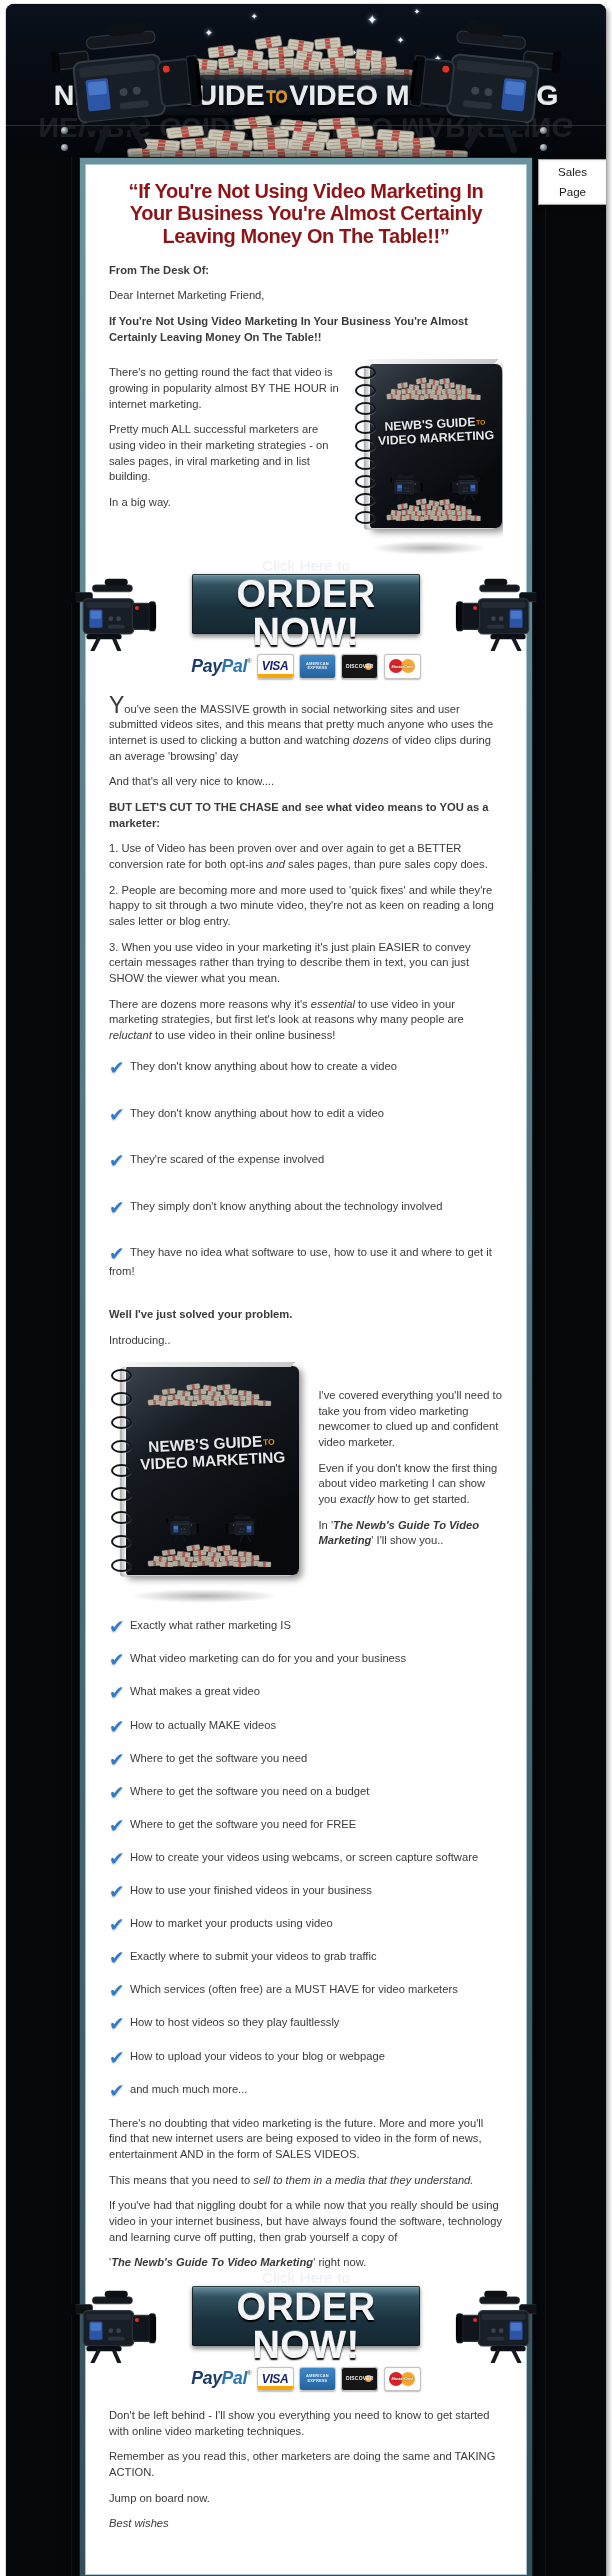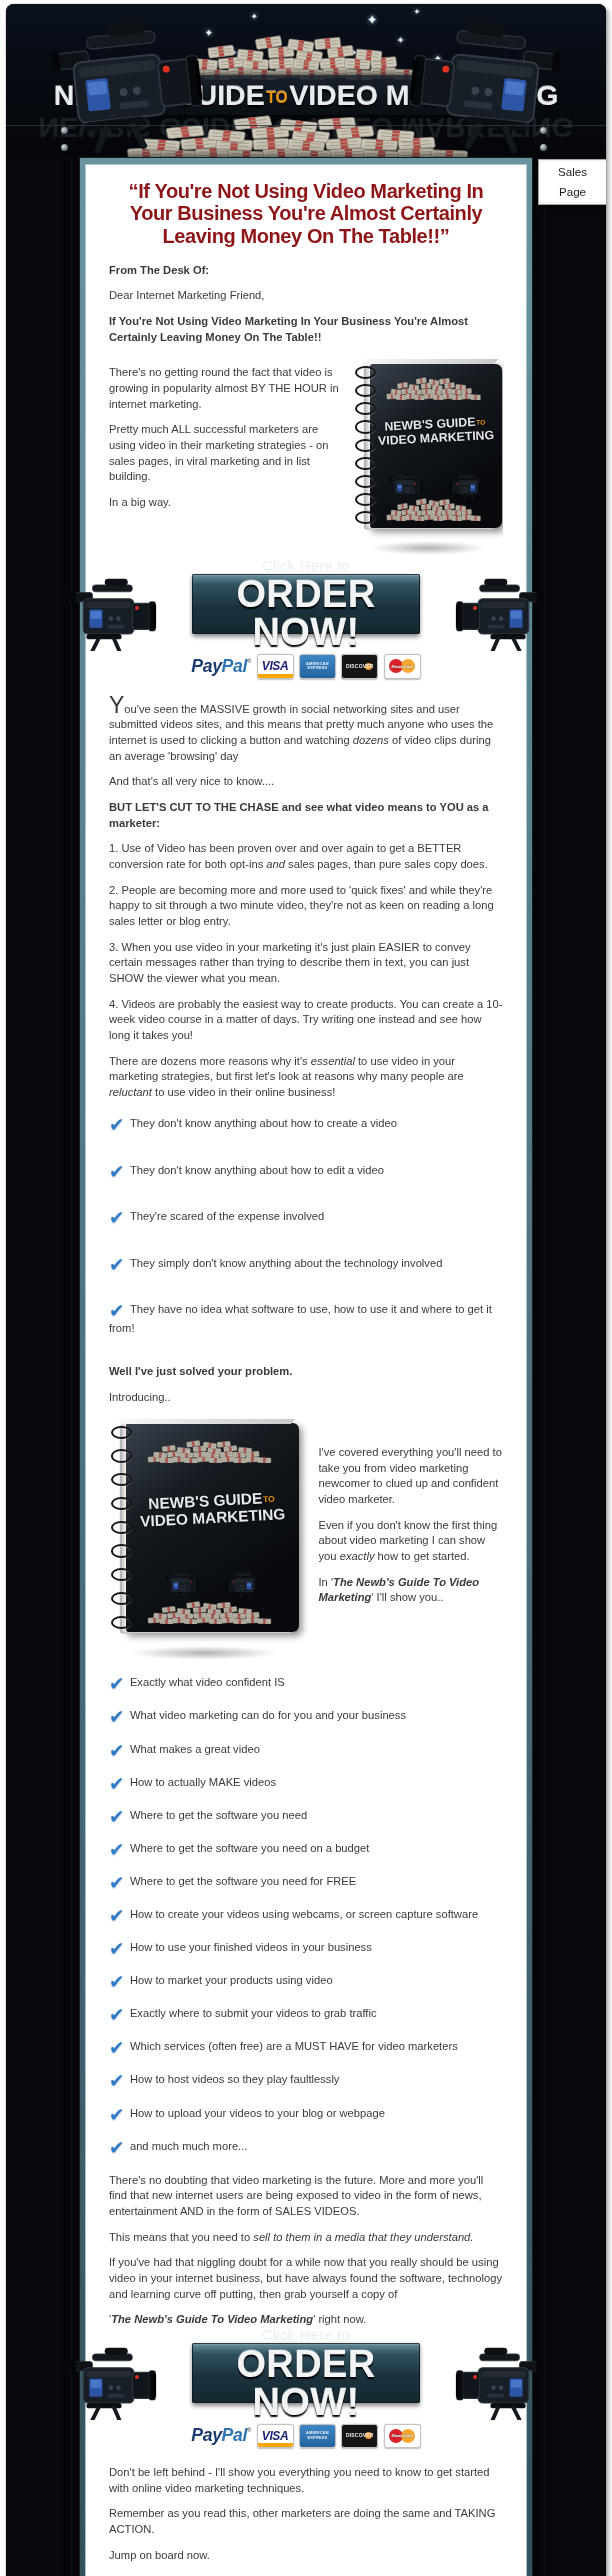--- a/index.html
+++ b/index.html
@@ -308,21 +308,20 @@
               </span>
           </div>
         </div>
 
         <p class="dropcap"><span>You've seen the MASSIVE growth in social networking sites and user submitted videos sites, and this means that pretty much anyone who uses the internet is used to clicking a button and watching </span><span class="i">dozens</span><span> of video clips during an average 'browsing' day</span></p>
         <p>And that's all very nice to know....</p>
         <p class="bold">BUT LET'S CUT TO THE CHASE and see what video means to YOU as a marketer:</p>
         <p><span>1. Use of Video has been proven over and over again to get a BETTER conversion rate for both opt-ins </span><span class="i">and</span><span> sales pages, than pure sales copy does.</span></p>
         <p>2. People are becoming more and more used to 'quick fixes' and while they're happy to sit through a two minute video, they're not as keen on reading a long sales letter or blog entry.</p>
         <p>3. When you use video in your marketing it's just plain EASIER to convey certain messages rather than trying to describe them in text, you can just SHOW the viewer what you mean.</p>
-        <p>4. Videos are probably the easiest way to create products. You can create a 10-week video course in a matter of days. Try writing one instead and see how long it takes you!</p>
         <p><span>There are dozens more reasons why it's </span><span class="i">essential</span><span> to use video in your marketing strategies, but first let's look at reasons why many people are </span><span class="i">reluctant</span><span> to use video in their online business!</span></p>
 
         <ul class="checklist">
 
             <li><span class="check">✔</span><span>They don't know anything about how to create a video</span></li>
 
             <li><span class="check">✔</span><span>They don't know anything about how to edit a video</span></li>
 
             <li><span class="check">✔</span><span>They're scared of the expense involved</span></li>
 
@@ -371,21 +370,21 @@
           </div>
           <div class="intro-text">
             <p>I've covered everything you'll need to take you from video marketing newcomer to clued up and confident video marketer.</p>
             <p><span>Even if you don't know the first thing about video marketing I can show you </span><span class="i">exactly</span><span> how to get started.</span></p>
             <p><span>In '</span><span class="b i">The Newb's Guide To Video Marketing</span><span>' I'll show you..</span></p>
           </div>
         </div>
 
         <ul class="checklist tight">
 
-            <li><span class="check">✔</span><span>Exactly what video confident IS</span></li>
+            <li><span class="check">✔</span><span>Exactly what rather marketing IS</span></li>
 
             <li><span class="check">✔</span><span>What video marketing can do for you and your business</span></li>
 
             <li><span class="check">✔</span><span>What makes a great video</span></li>
 
             <li><span class="check">✔</span><span>How to actually MAKE videos</span></li>
 
             <li><span class="check">✔</span><span>Where to get the software you need</span></li>
 
             <li><span class="check">✔</span><span>Where to get the software you need on a budget</span></li>

